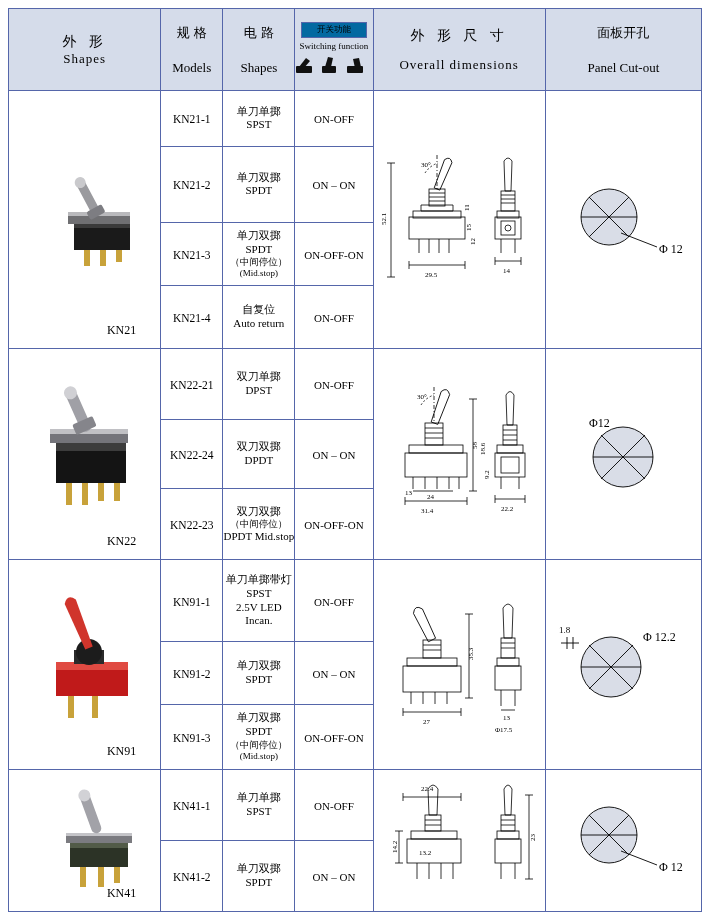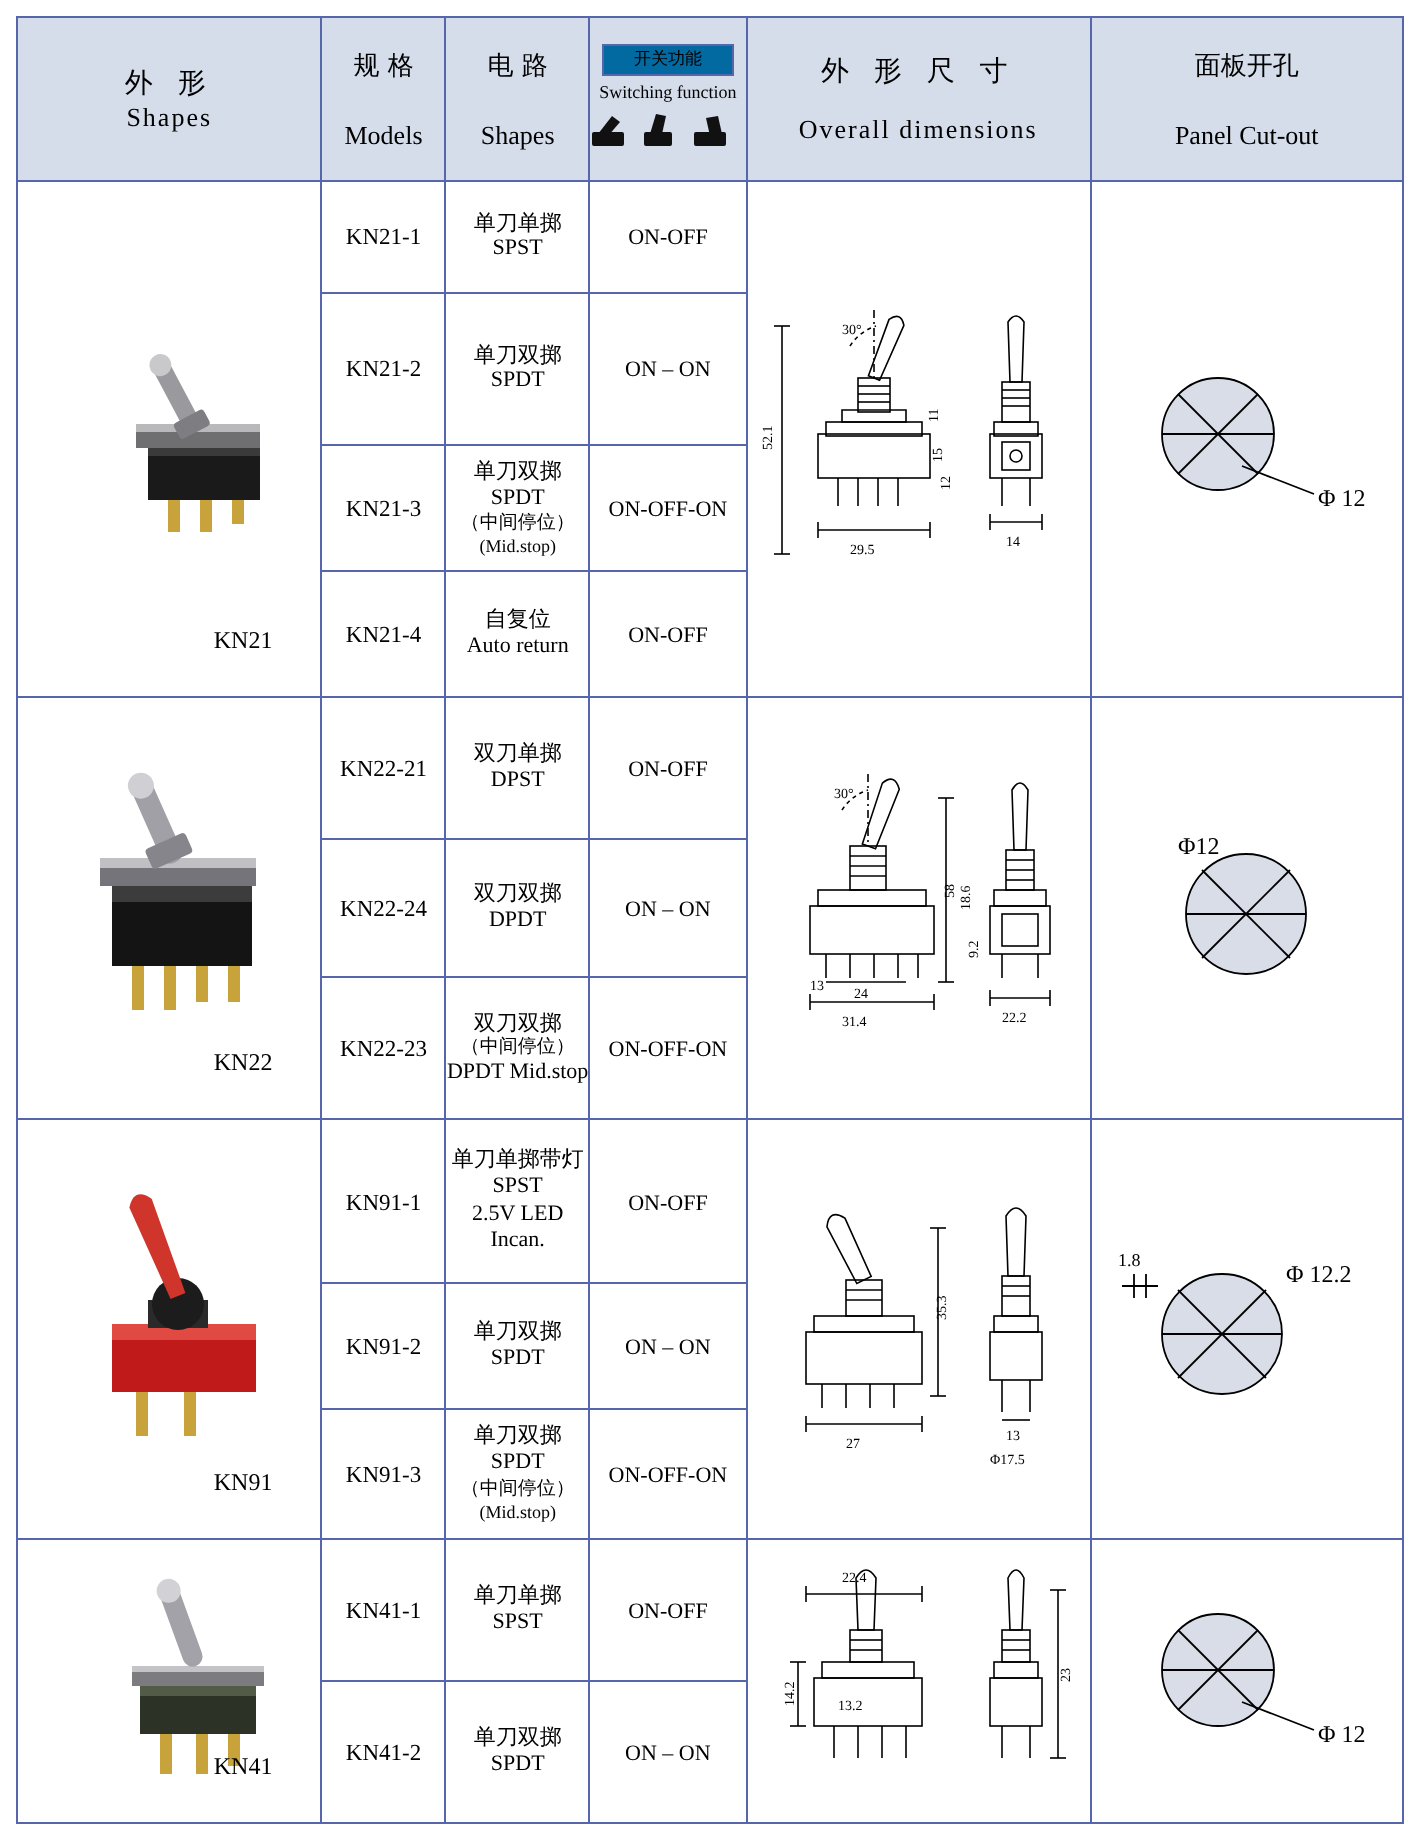--- a/index.html
+++ b/index.html
@@ -12,21 +12,21 @@
   .cn-sm{font-family:"DejaVu Sans",sans-serif;font-size:11px;}
   .cn-xs{font-family:"DejaVu Sans",sans-serif;font-size:9.5px;}
   .en{font-family:"Liberation Serif",serif;font-size:13px;}
   .en-sm{font-family:"Liberation Serif",serif;font-size:11px;}
   .en-xs{font-family:"Liberation Serif",serif;font-size:9px;}
   .hdr-cn{font-family:"DejaVu Sans",sans-serif;font-size:14px;letter-spacing:4px;}
   .hdr-en{font-family:"Liberation Serif",serif;font-size:13px;letter-spacing:1px;}
   .mdl{font-family:"Liberation Serif",serif;font-size:11.5px;}
   .sw-fn-box{font-family:"DejaVu Sans",sans-serif;font-size:8.5px;border:1px solid #5566aa;display:inline-block;padding:1px 15px;background:#0369a1;}
   .shape-cell{position:relative;height:100%;}
-  .shape-name{position:absolute;bottom:20px;right:24px;font-family:"Liberation Serif",serif;font-size:12px;}
+  .shape-name{position:absolute;bottom:10px;right:24px;font-family:"Liberation Serif",serif;font-size:12px;}
   .dim-cell,.cut-cell{position:relative;}
   svg{display:block;}
   .cellwrap{display:flex;align-items:center;justify-content:flex-end;height:100%;}
   .stack{line-height:1.25;}
 </style>
 </head>
 <body>
 
 <div id="sheet">
 <table class="main">

